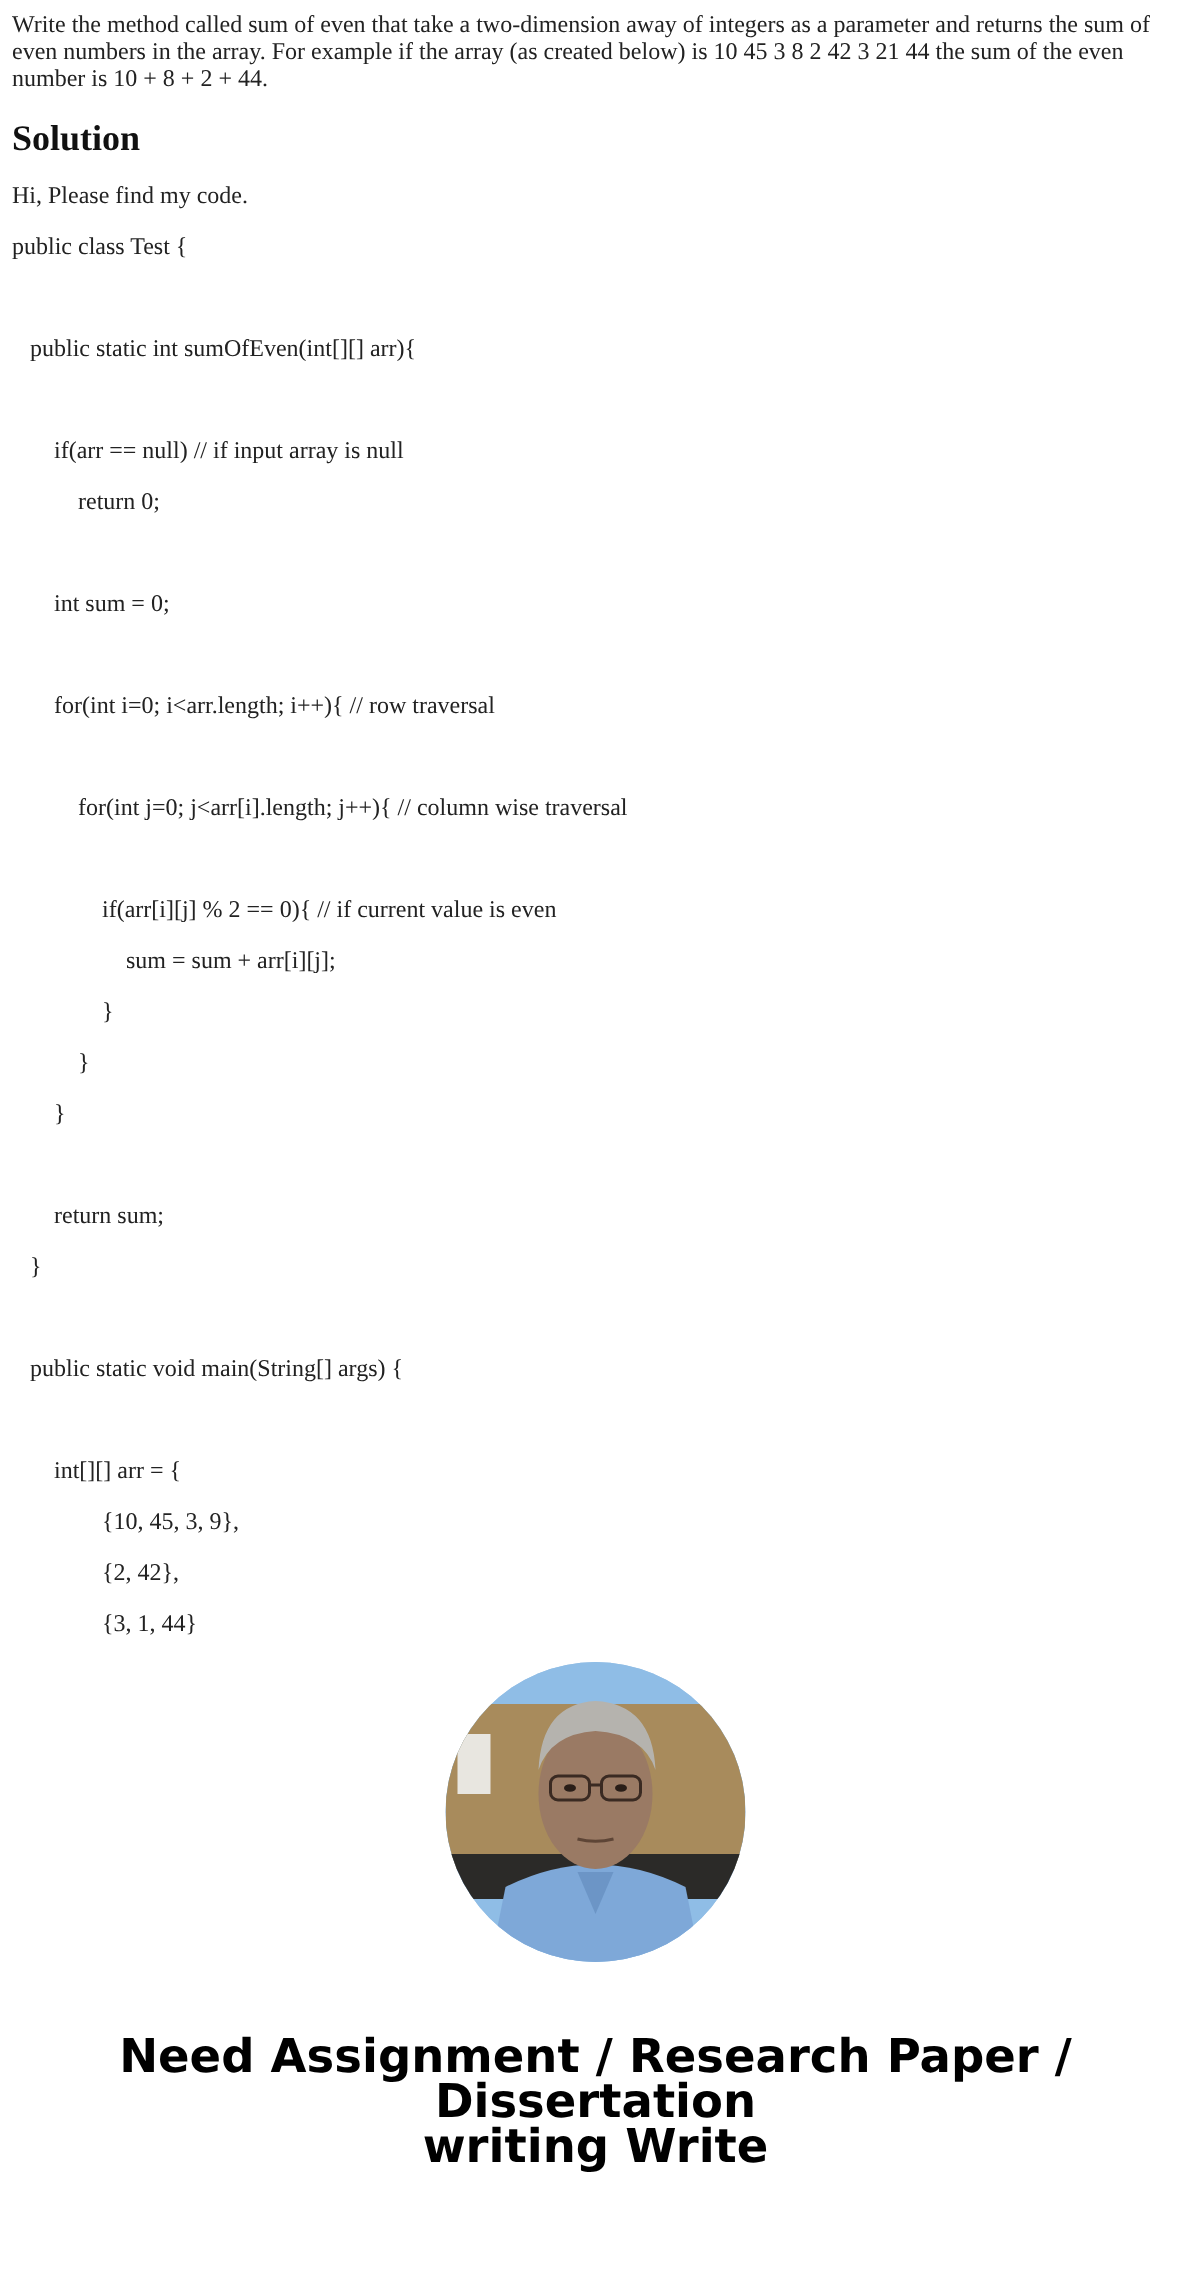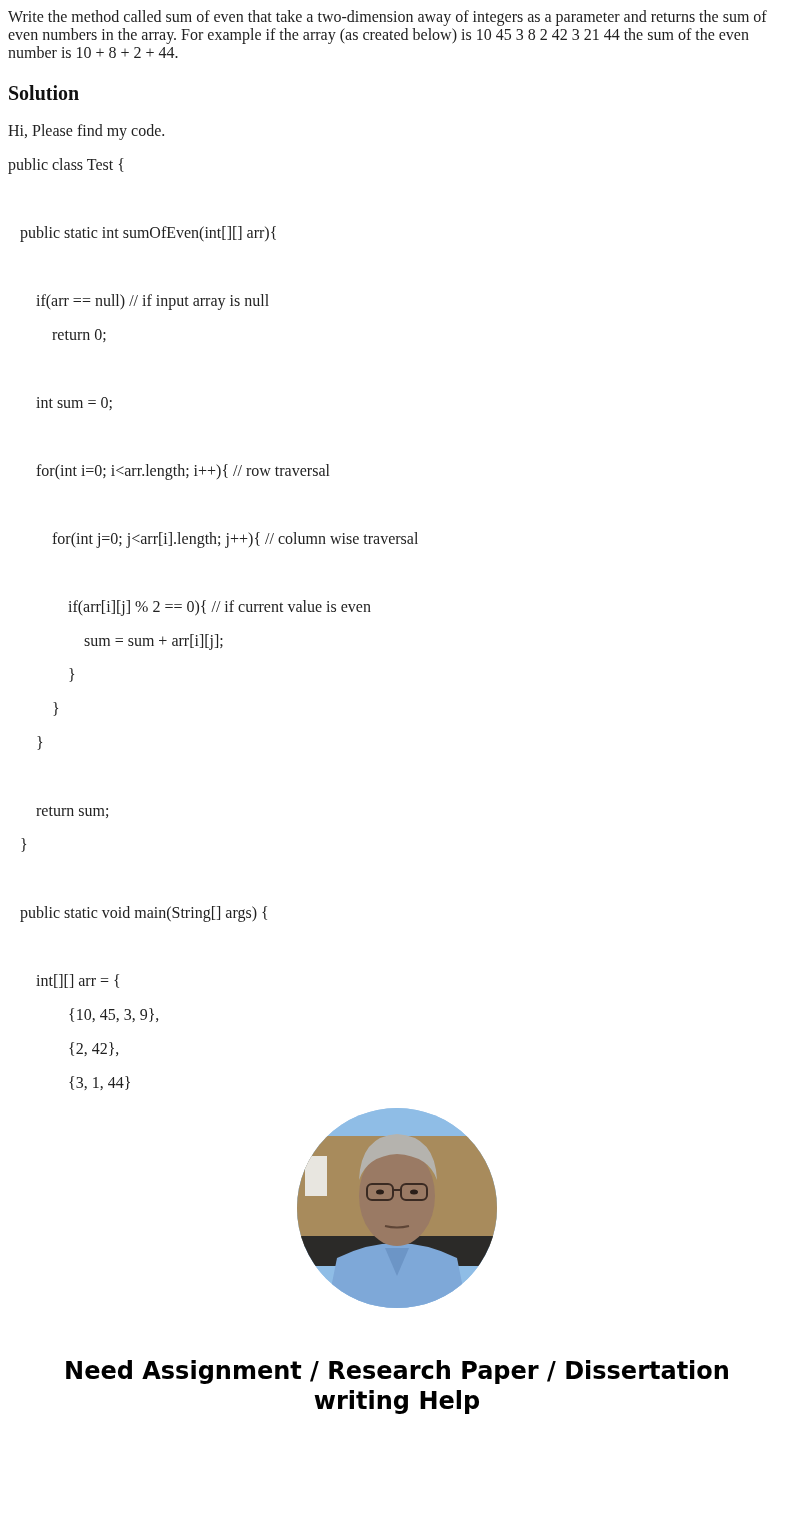--- a/index.html
+++ b/index.html
@@ -8,21 +8,21 @@
       min-height: 1523px;
       font-family: "Liberation Serif", serif;
       font-size: 16px;
       line-height: 18px;
       color: #222222;
     }
     .content { padding: 8px 8px 0 8px; }
     .question { margin: 0; }
     h3.solution-heading {
       font-family: "Liberation Serif", serif;
-      font-size: 20px;
+      font-size: 24px;
       font-weight: bold;
       margin: 20px 0 18px 0;
       line-height: 22px;
       color: #111111;
     }
     .line { margin: 0 0 16px 0; white-space: pre; min-height: 18px; }
     .line.blank { min-height: 18px; }
     .ind1 { padding-left: 12px; }
     .ind2 { padding-left: 28px; }
     .ind3 { padding-left: 44px; }
@@ -35,21 +35,21 @@
     .avatar {
       width: 200px; height: 200px; border-radius: 50%;
       overflow: hidden; position: relative;
       background: #9fc3e6;
     }
     .footer {
       margin-top: 48px;
       text-align: center;
       font-family: "DejaVu Sans", sans-serif;
       font-weight: bold;
-      font-size: 24px;
+      font-size: 31px;
       line-height: 30px;
       color: #000000;
     }
   </style>
 </head>
 <body>
 
 <div class="content">
   <p class="question">Write the method called sum of even that take a two-dimension away of integers as a parameter and returns the sum of even numbers in the array. For example if the array (as created below) is 10 45 3 8 2 42 3 21 44 the sum of the even number is 10 + 8 + 2 + 44.</p>
 
@@ -105,14 +105,14 @@
       <line x1="96" y1="82" x2="104" y2="82" stroke="#3a2a22" stroke-width="2"></line>
       <ellipse cx="83" cy="84" rx="4" ry="2.5" fill="#2a1e18"></ellipse>
       <ellipse cx="117" cy="84" rx="4" ry="2.5" fill="#2a1e18"></ellipse>
       <path d="M88 118 Q100 121 112 118" stroke="#5e4536" stroke-width="2" fill="none"></path>
     </svg>
   </div>
 </div>
 
 <div class="footer">
   <div>Need Assignment / Research Paper / Dissertation</div>
-  <div>writing Help</div>
+  <div>writing Write</div>
 </div>
 
 </body></html>

